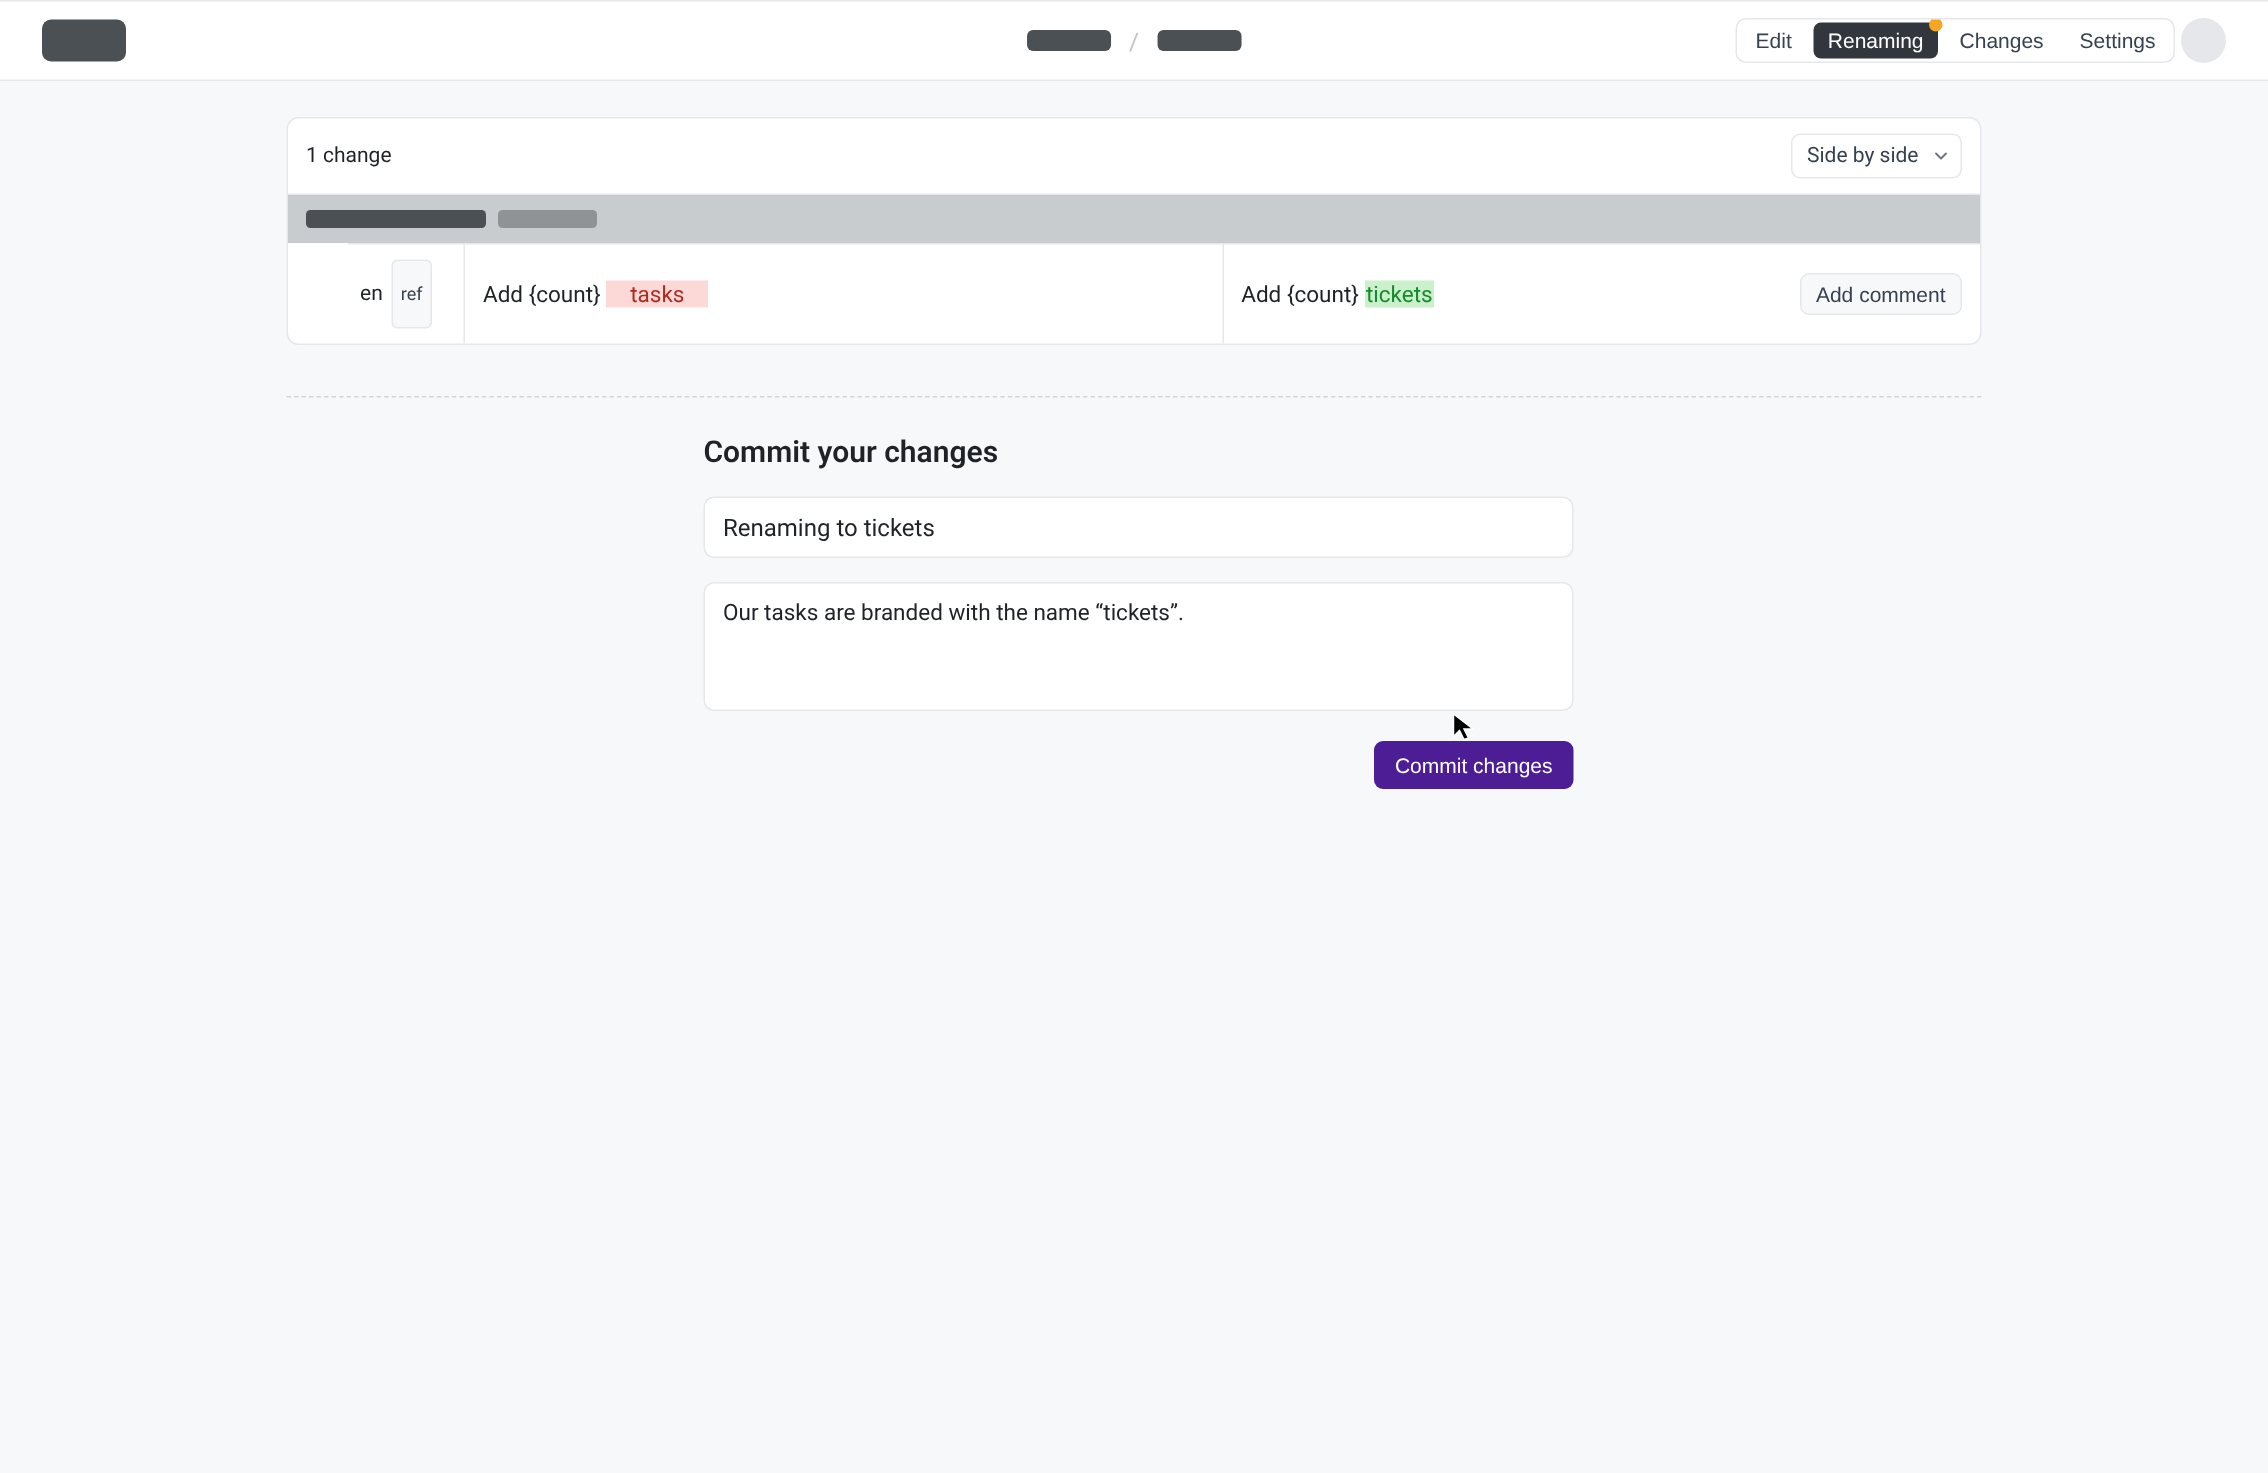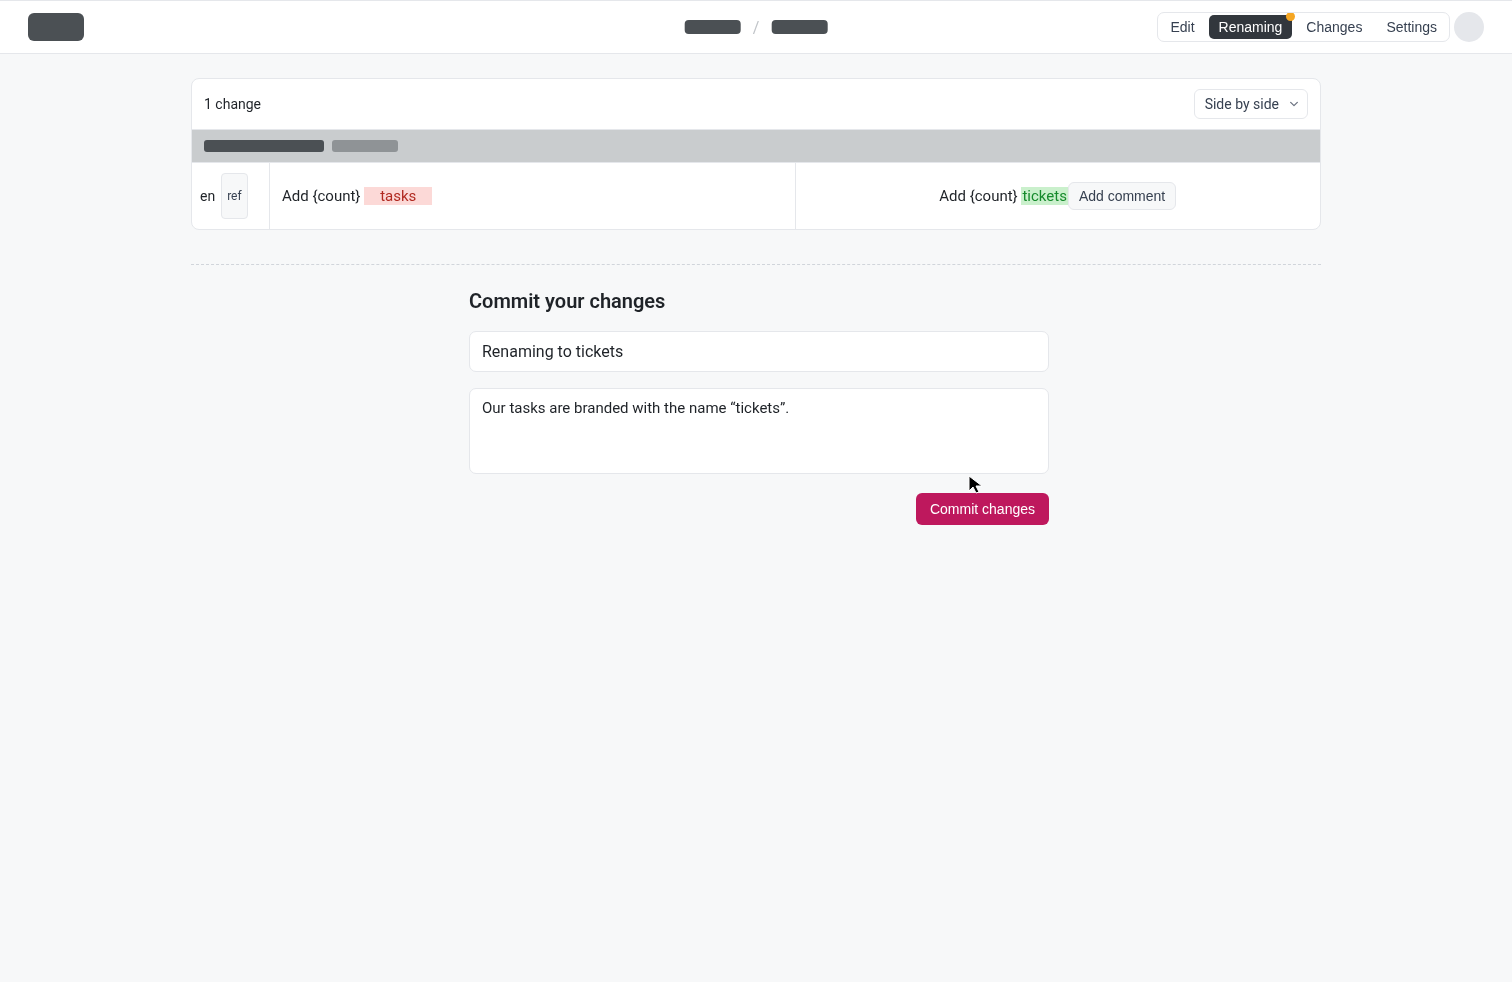--- a/index.html
+++ b/index.html
@@ -144,20 +144,21 @@
     }
     .key-bar {
       height: 12px;
       border-radius: 3px;
     }
     .key-bar.k1 { width: 120px; background: #4b5054; }
     .key-bar.k2 { width: 66px; background: #8f9396; }
     .diff-row {
       display: flex;
       border-top: 1px solid #e5e7eb;
+      margin-left: 40px;
     }
     .diff-lang {
       width: 78px;
       border-right: 1px solid #e5e7eb;
       padding: 10px 8px;
       display: flex;
       align-items: center;
       gap: 6px;
       font-size: 14px;
     }
@@ -173,21 +174,21 @@
       flex: 1;
       padding: 10px 12px;
       font-size: 15px;
       display: flex;
       align-items: center;
     }
     .diff-old {
       border-right: 1px solid #e5e7eb;
     }
     .diff-new {
-      justify-content: center;
+      justify-content: space-between;
     }
     .del {
       background: #fcd9d7;
       color: #b12a21;
       padding: 0 16px;
     }
     .ins {
       background: #caf0cc;
       color: #168a2c;
       padding: 0 1px;
@@ -237,21 +238,21 @@
       height: 86px;
       resize: none;
       font-family: inherit;
       margin-bottom: 16px;
     }
     .commit-actions {
       display: flex;
       justify-content: flex-end;
     }
     .commit-btn {
-      background: #be185d;
+      background: #4c1d95;
       color: #fff;
       border: none;
       border-radius: 6px;
       padding: 8px 14px;
       font-size: 14px;
       cursor: pointer;
       text-align: center;
     }
     .cursor-pointer {
       position: absolute;

